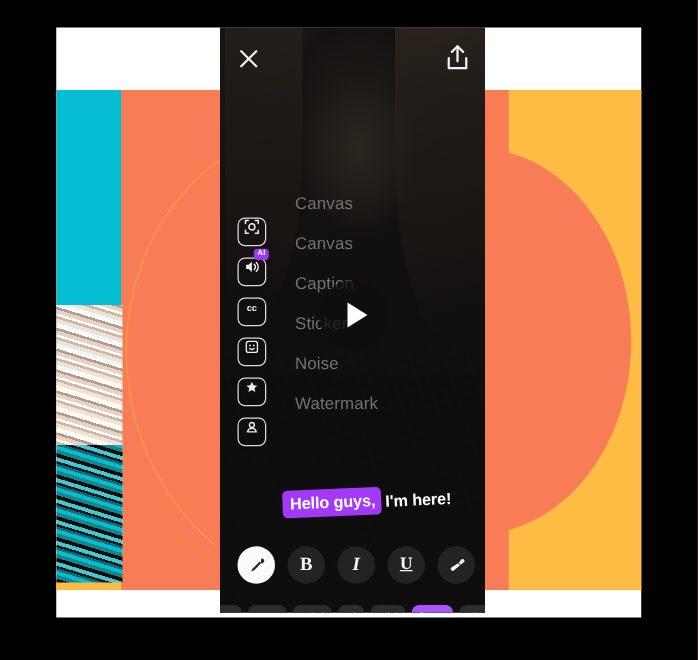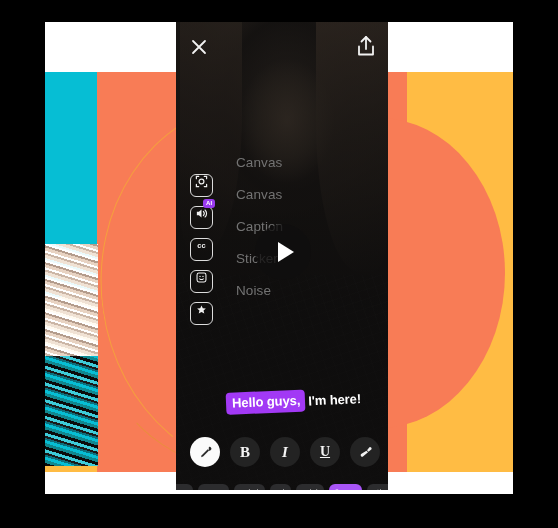--- a/index.html
+++ b/index.html
@@ -282,20 +282,29 @@
 
       <div class="menu-item">
         <div class="m-ico">
           <svg width="13" height="13" viewBox="0 0 14 14">
             <path d="M7 2.6 L8.4 5.7 L11.7 6 L9.2 8.2 L10 11.4 L7 9.7 L4 11.4 L4.8 8.2 L2.3 6 L5.6 5.7 Z" fill="#efefef"></path>
           </svg>
         </div>
         <span class="m-label">Noise</span>
       </div>
 
+      <div class="menu-item">
+        <div class="m-ico">
+          <svg width="13" height="13" viewBox="0 0 14 14">
+            <circle cx="7" cy="5.3" r="2.1" stroke="#efefef" stroke-width="1.2" fill="none"></circle>
+            <path d="M3.2 11.3 A3.9 3.9 0 0 1 10.8 11.3 Z" stroke="#efefef" stroke-width="1.2" fill="none" stroke-linejoin="round"></path>
+          </svg>
+        </div>
+        <span class="m-label">Watermark</span>
+      </div>
 
     </div>
 
     <div class="play-btn">
       <div class="play-tri"></div>
     </div>
 
     <div class="caption-wrap">
       <span class="cap-hl">Hello guys,</span>
       <span class="cap-plain">I'm here!</span>

